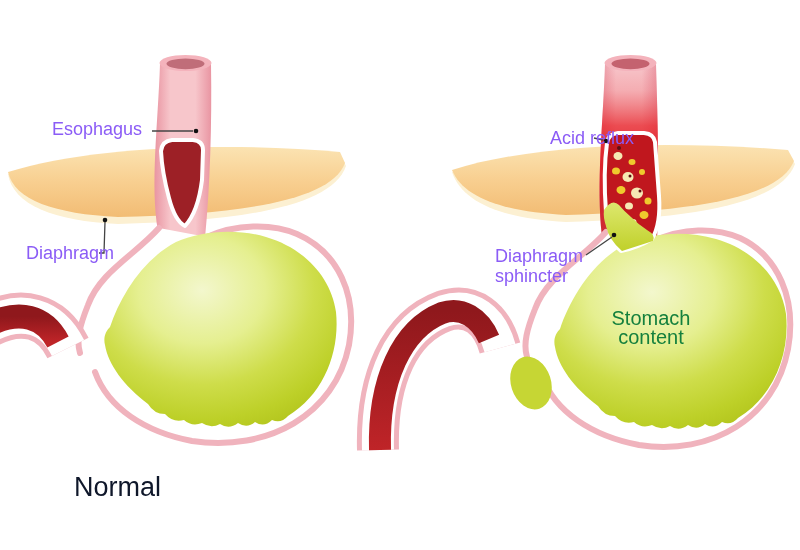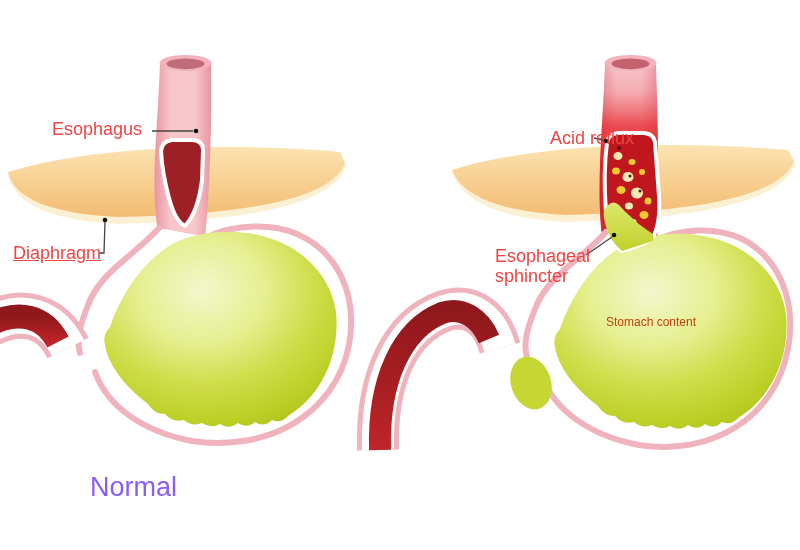--- a/index.html
+++ b/index.html
@@ -2,28 +2,28 @@
 <html><head>
 <meta charset="utf-8">
 <style>
   html,body{margin:0;padding:0;background:#ffffff;}
   .canvas{
     position:relative;width:800px;height:550px;background:#ffffff;overflow:hidden;
     font-family:"Liberation Sans",sans-serif;
   }
   .anatomy-svg{position:absolute;left:0;top:0;}
   .label{
-    position:absolute;color:#ef4444;font-size:18px;line-height:20px;
+    position:absolute;color:#8b5cf6;font-size:18px;line-height:20px;
     white-space:normal;
   }
   .caption{
-    position:absolute;color:#8b5cf6;font-size:27px;line-height:30px;margin-left:16px;
+    position:absolute;color:#0f172a;font-size:27px;line-height:30px;
   }
   .green-label{
-    position:absolute;color:#c2410c;font-size:12px;line-height:26px;text-align:center;
+    position:absolute;color:#15803d;font-size:20px;line-height:19px;text-align:center;
   }
 </style>
 </head>
 <body>
 
 <div class="canvas">
 
   <svg class="anatomy-svg" width="800" height="550" viewBox="0 0 800 550">
     <defs>
       <linearGradient id="diaG" x1="0" y1="0" x2="0" y2="1">
@@ -148,23 +148,23 @@
         <path d="M594,138 L603,140"></path>
         <path d="M586,255 L612,237"></path>
       </g>
       <circle cx="606" cy="141" r="2.3" fill="#111111"></circle>
       <circle cx="614" cy="235" r="2.3" fill="#111111"></circle>
     </g>
   </svg>
 
   <div class="label" style="left:52px;top:119px;">Esophagus</div>
 
-  <div class="label" style="left:13px;top:243px;text-decoration:underline;">Diaphragm</div>
+  <div class="label" style="left:26px;top:243px;">Diaphragm</div>
 
   <div class="label" style="left:506px;top:128px;margin-left:44px;">Acid reflux</div>
 
-  <div class="label" style="left:495px;top:246px;width:115px;">Esophageal sphincter</div>
+  <div class="label" style="left:495px;top:246px;width:115px;">Diaphragm sphincter</div>
 
   <div class="green-label" style="left:601px;top:309px;width:100px;">Stomach content</div>
 
   <div class="caption" style="left:74px;top:472px;">Normal</div>
 
 </div>
 
 </body></html>

